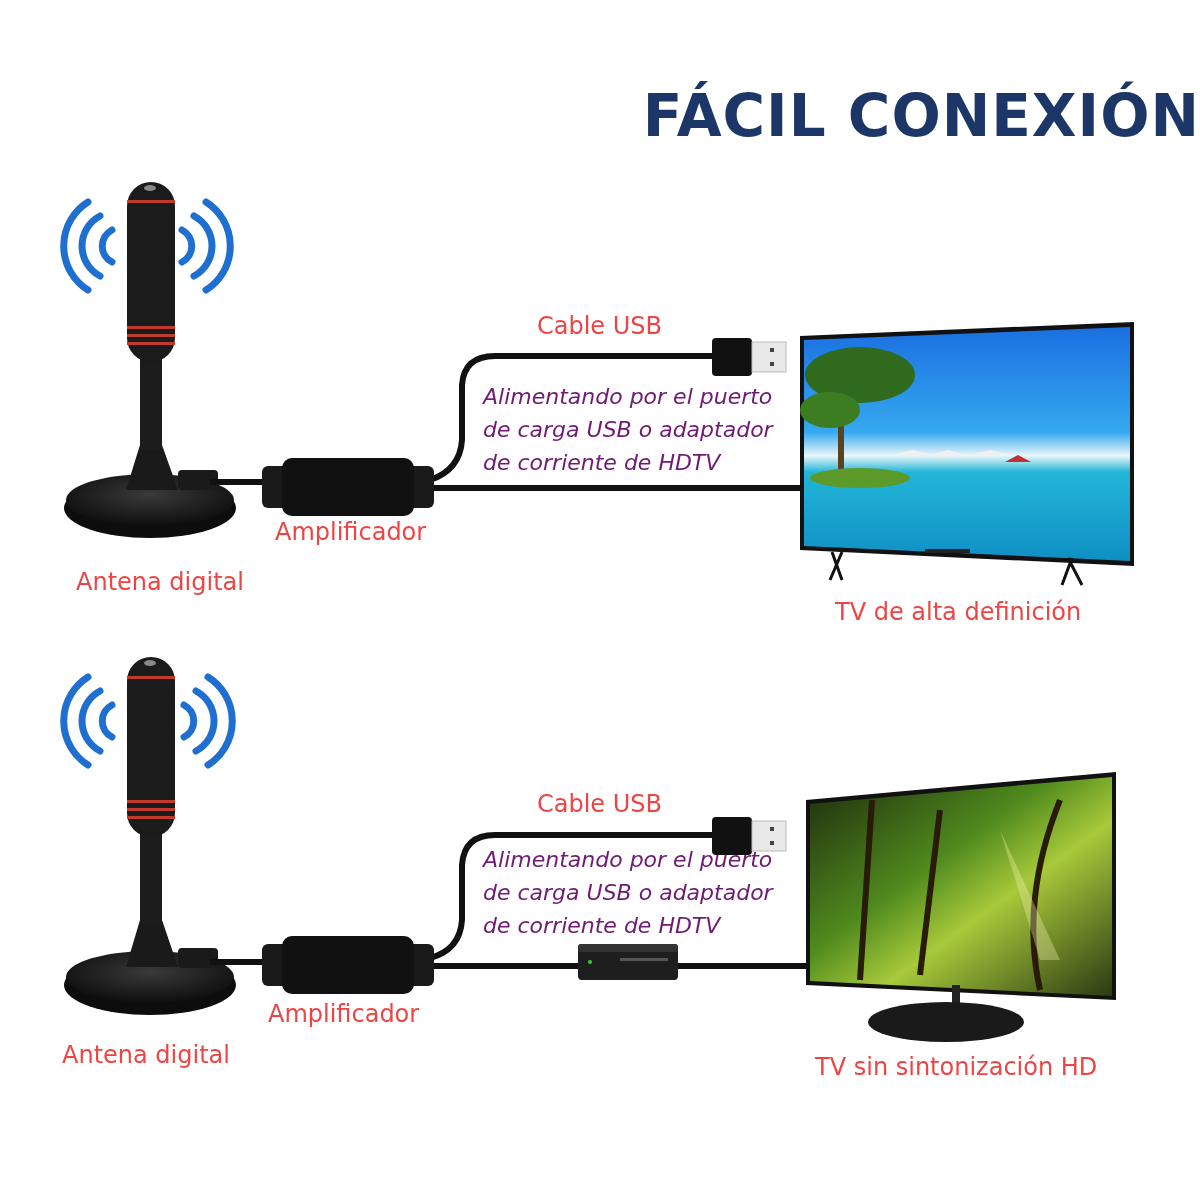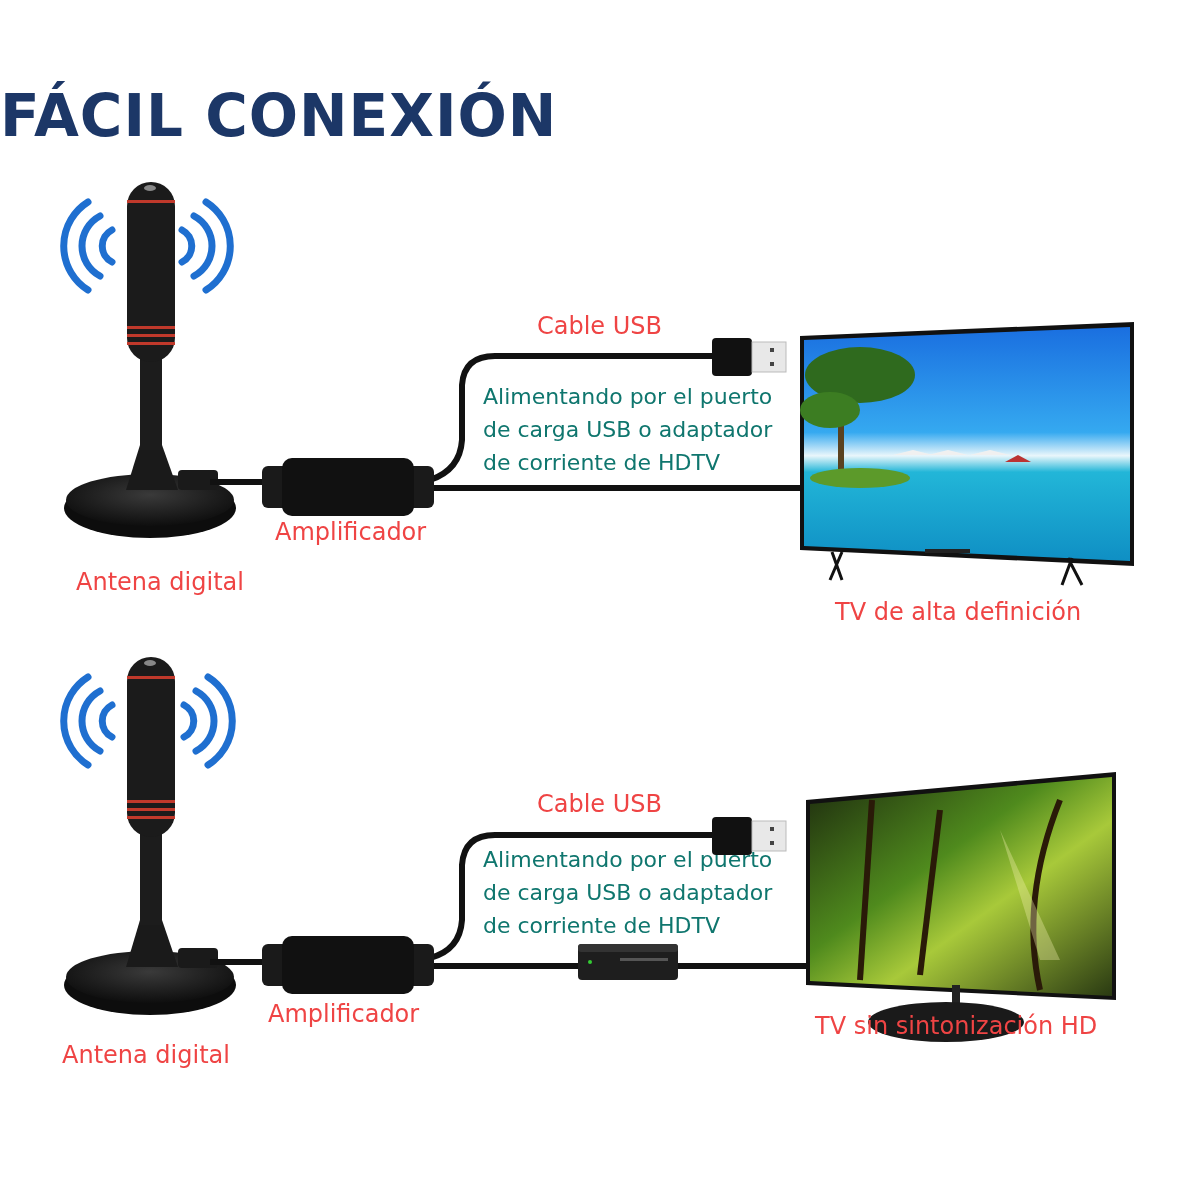--- a/index.html
+++ b/index.html
@@ -1,19 +1,19 @@
 <!DOCTYPE html>
 <html><head>
 <meta charset="utf-8">
 <style>
   html,body{margin:0;padding:0;background:#fff;}
   body{width:1200px;height:1200px;position:relative;overflow:hidden;font-family:"DejaVu Sans",sans-serif;color:#2b3a67;}
-  .title{position:absolute;left:0;top:82px;width:1200px;text-align:left;font-family:"DejaVu Sans",sans-serif;font-weight:bold;font-size:58px;color:#1c3767;letter-spacing:1px;}
+  .title{position:absolute;left:0;top:82px;width:1200px;text-align:right;font-family:"DejaVu Sans",sans-serif;font-weight:bold;font-size:58px;color:#1c3767;letter-spacing:1px;}
   .lbl{position:absolute;font-size:24px;color:#ef4444;white-space:nowrap;}
-  .note{position:absolute;font-size:22px;line-height:33px;color:#0f766e;}
+  .note{position:absolute;font-size:22px;line-height:33px;color:#701a75;font-style:italic;}
   .note div{white-space:nowrap;}
   svg{position:absolute;left:0;top:0;}
 </style>
 </head>
 <body>
 
 <div class="title">FÁCIL CONEXIÓN</div>
 
 <svg width="1200" height="1200" viewBox="0 0 1200 1200">
   <defs>
@@ -169,13 +169,13 @@
 <div class="lbl" style="left:835px;top:598px;">TV de alta definición</div>
 
 <div class="lbl" style="left:537px;top:790px;">Cable USB</div>
 <div class="note" style="left:483px;top:843px;">
   <div>Alimentando por el puerto</div>
   <div>de carga USB o adaptador</div>
   <div>de corriente de HDTV</div>
 </div>
 <div class="lbl" style="left:268px;top:1000px;">Amplificador</div>
 <div class="lbl" style="left:62px;top:1041px;">Antena digital</div>
-<div class="lbl" style="left:815px;top:1012px;">TV sin sintonización HD</div>
+<div class="lbl" style="left:815px;top:1053px;">TV sin sintonización HD</div>
 
 </body></html>

